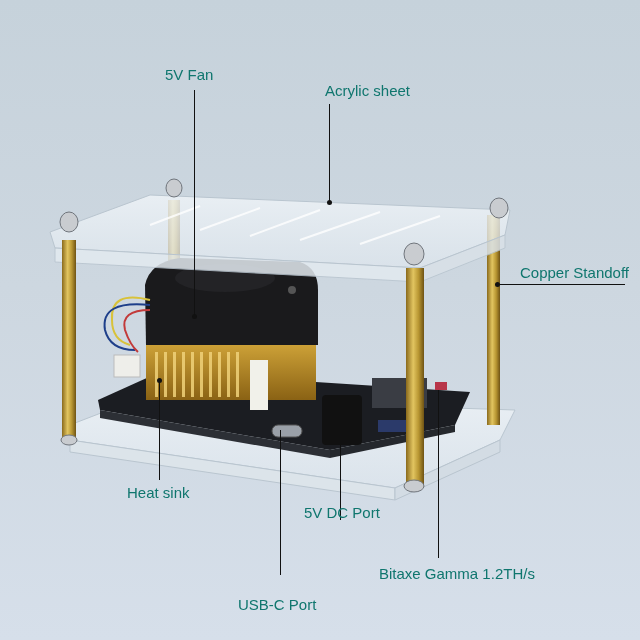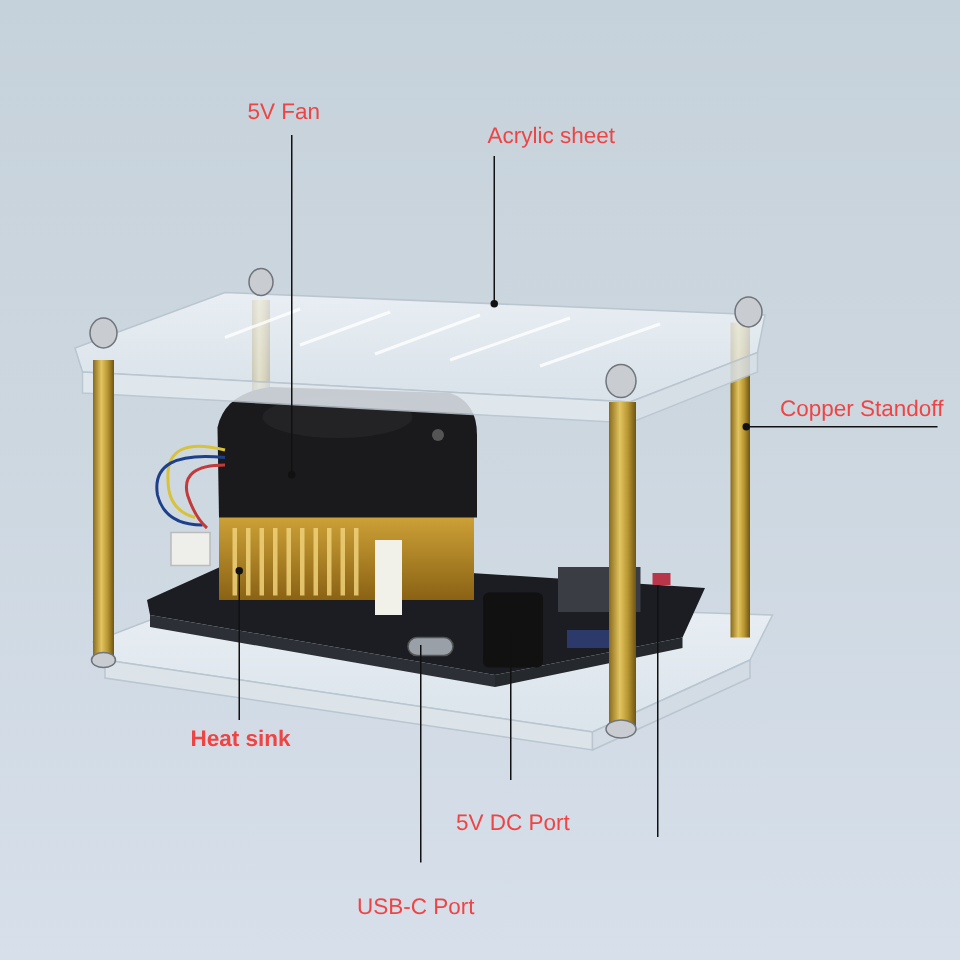--- a/index.html
+++ b/index.html
@@ -3,21 +3,21 @@
 <meta charset="utf-8">
 <style>
   html, body { margin:0; padding:0; }
   body {
     width:640px; height:640px; overflow:hidden; position:relative;
     background: linear-gradient(180deg, #c6d2db 0%, #cdd7e0 45%, #d6dfea 100%);
     font-family: "Liberation Sans", sans-serif;
   }
   .stage { position:absolute; left:0; top:0; width:640px; height:640px; }
   .label {
-    position:absolute; font-size:15px; color:#ef4444; white-space:nowrap;
+    position:absolute; font-size:15px; color:#0f766e; white-space:nowrap;
     font-family: "Liberation Sans", sans-serif;
   }
   .leader { position:absolute; background:#111; }
   .dot { position:absolute; width:5px; height:5px; border-radius:50%; background:#111; }
 </style>
 </head>
 <body>
 
 <div class="stage">
   <svg width="640" height="640" viewBox="0 0 640 640" style="position:absolute;left:0;top:0;">
@@ -127,16 +127,17 @@
   <div class="leader" style="left:159px;top:380px;width:1px;height:100px;"></div>
   <div class="dot" style="left:157px;top:378px;"></div>
 
   <div class="leader" style="left:280px;top:430px;width:1px;height:145px;"></div>
   <div class="leader" style="left:340px;top:420px;width:1px;height:100px;"></div>
   <div class="leader" style="left:438px;top:390px;width:1px;height:168px;"></div>
 
   <div class="label" style="left:165px;top:66px;">5V Fan</div>
   <div class="label" style="left:283px;top:82px;margin-left:42px;">Acrylic sheet</div>
   <div class="label" style="left:503px;top:264px;margin-left:17px;">Copper Standoff</div>
-  <div class="label" style="left:127px;top:484px;font-weight:bold;">Heat sink</div>
-  <div class="label" style="left:304px;top:540px;text-align:center;">5V DC Port</div>
+  <div class="label" style="left:127px;top:484px;">Heat sink</div>
+  <div class="label" style="left:304px;top:504px;text-align:center;">5V DC Port</div>
   <div class="label" style="left:238px;top:596px;">USB-C Port</div>
+  <div class="label" style="left:379px;top:565px;">Bitaxe Gamma 1.2TH/s</div>
 </div>
 
 </body></html>

